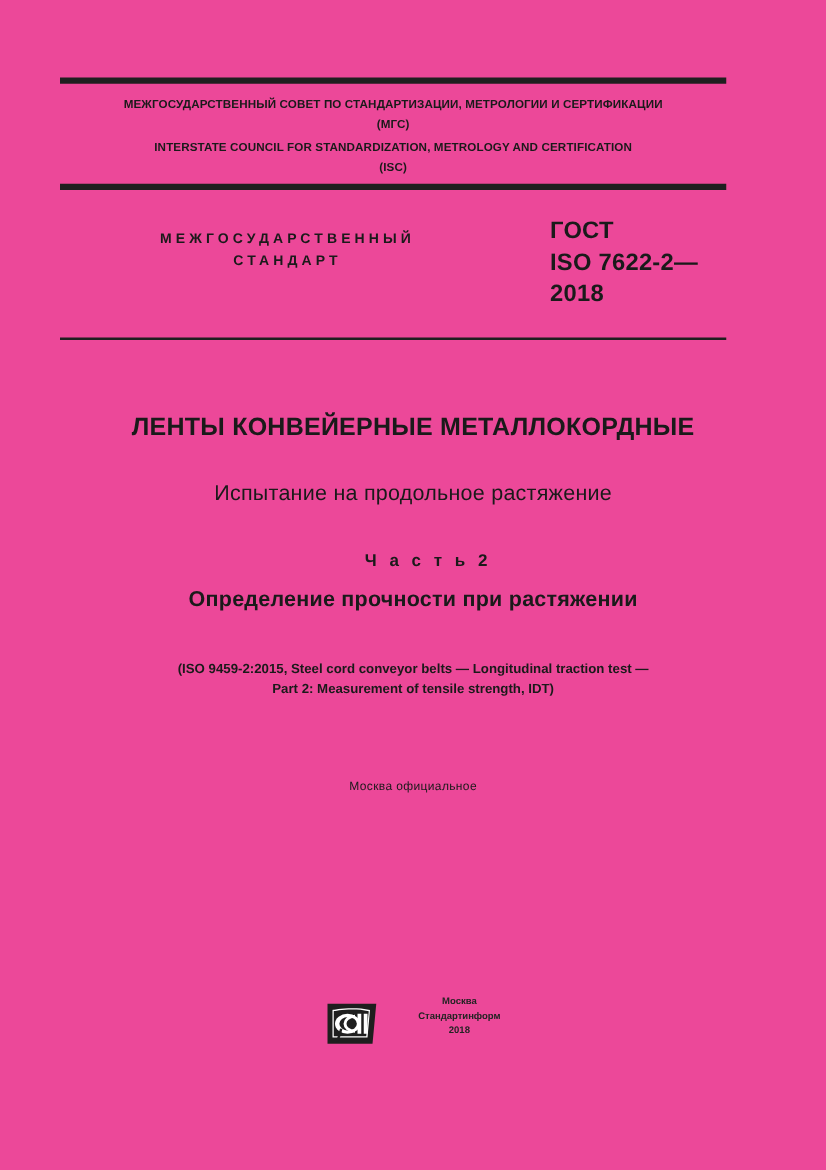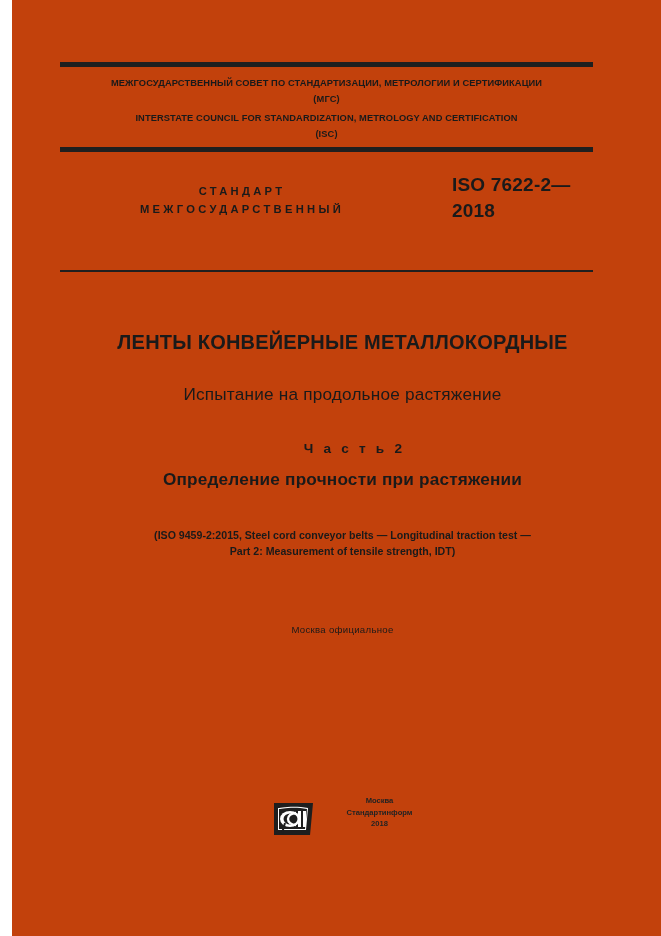--- a/index.html
+++ b/index.html
@@ -12,22 +12,21 @@
     height: 936px;
     position: relative;
     font-family: "Liberation Sans", sans-serif;
     color: #1a1a1a;
     overflow: hidden;
   }
 
   .page {
     position: absolute;
     inset: 0;
-    background: #c2410c;
-    margin-left: 12px;
+    background: #ec4899;
   }
 
   
   .rule {
     position: absolute;
     left: 48px;
     width: 533px;
     background: #1f1f1f;
   }
   .rule-top    { top: 62px;  height: 5px; }
@@ -181,25 +180,26 @@
   <div class="council">
     <span class="line-ru-1">МЕЖГОСУДАРСТВЕННЫЙ СОВЕТ ПО СТАНДАРТИЗАЦИИ, МЕТРОЛОГИИ И СЕРТИФИКАЦИИ</span>
     <span class="line-ru-2">(МГС)</span>
     <span class="line-en-1">INTERSTATE COUNCIL FOR STANDARDIZATION, METROLOGY AND CERTIFICATION</span>
     <span class="line-en-2">(ISC)</span>
   </div>
 
   <div class="rule rule-mid"></div>
 
   <div class="std-type">
+    <span>МЕЖГОСУДАРСТВЕННЫЙ</span>
     <span>СТАНДАРТ</span>
-    <span>МЕЖГОСУДАРСТВЕННЫЙ</span>
   </div>
 
   <div class="designation">
+    <span>ГОСТ</span>
     <span>ISO 7622-2—</span>
     <span>2018</span>
   </div>
 
   <div class="rule rule-bottom"></div>
 
   <div class="title-main">ЛЕНТЫ КОНВЕЙЕРНЫЕ МЕТАЛЛОКОРДНЫЕ</div>
   <div class="title-sub">Испытание на продольное растяжение</div>
   <div class="title-part">Ч а с т ь  2</div>
   <div class="title-part2">Определение прочности при растяжении</div>

